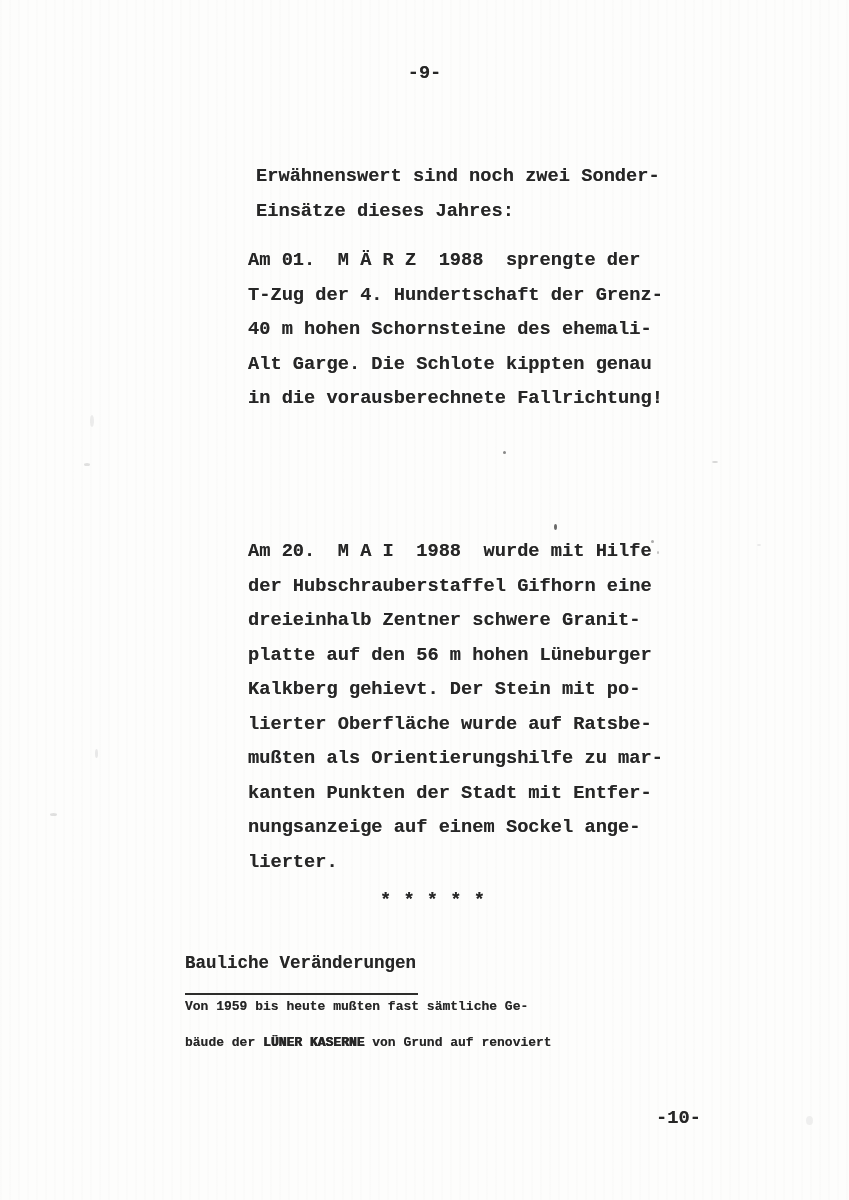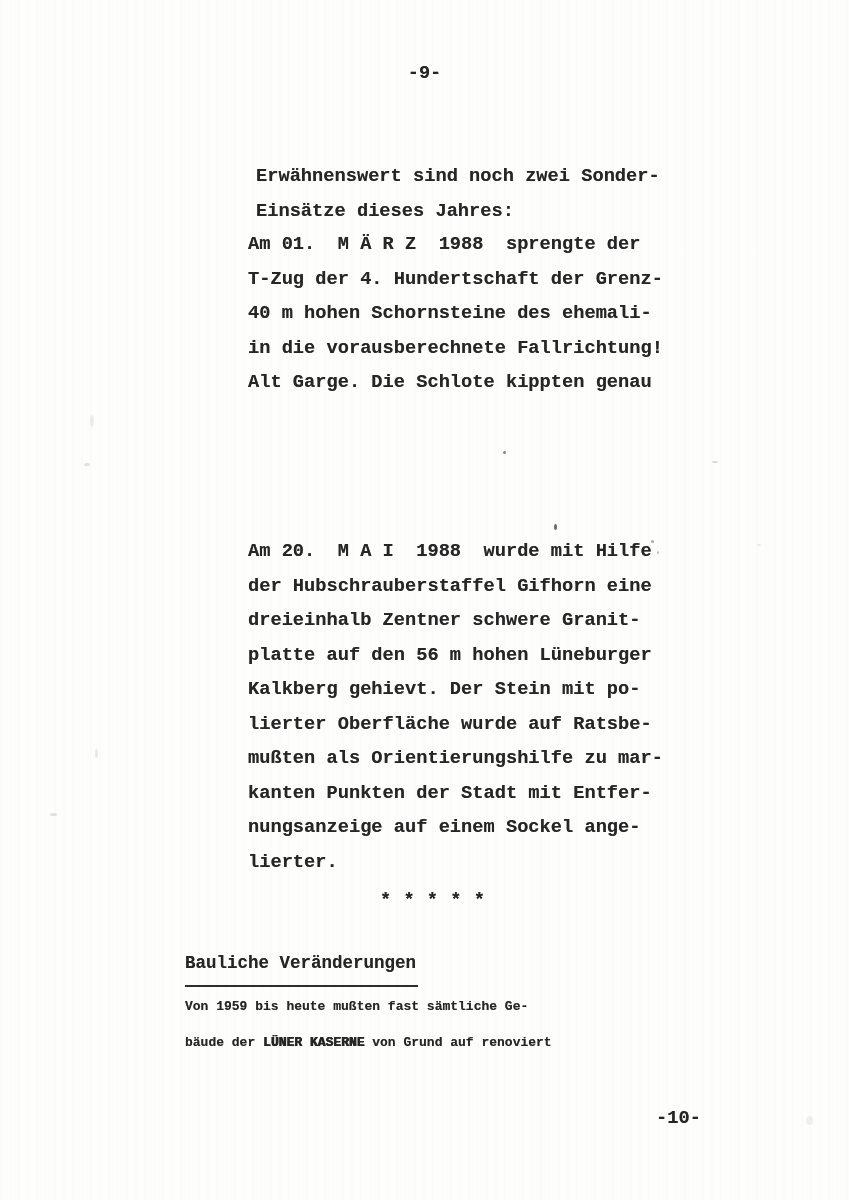--- a/index.html
+++ b/index.html
@@ -26,31 +26,31 @@
   .pageno-top {
     left: 0; right: 0; top: 61px;
     text-align: center;
     line-height: 24px;
   }
   .pageno-bottom {
     left: 656px; top: 1106px;
     line-height: 24px;
   }
   .para-1 { left: 248px; top: 159px; margin-left: 8px; }
-  .para-2 { left: 248px; top: 227px; }
+  .para-2 { left: 248px; top: 243px; }
   .para-3 { left: 248px; top: 518px; margin-top: 16px; }
   .stars  { left: 380px; top: 888px; line-height: 24px; letter-spacing: 0.5px; }
   .section-heading {
     left: 185px; top: 951px;
     font-size: 17.5px; line-height: 24px;
   }
   .section-heading .underlined {
     display: inline-block;
     border-bottom: 2px solid #2d2d2b;
-    padding-bottom: 10px;
+    padding-bottom: 18px;
     padding-right: 2px;
   }
   .section-para { left: 185px; top: 989px; }
   .overtyped { text-shadow: 0.6px 0 0 currentColor, 0 0 0.6px rgba(40,40,40,0.7); }
   .speck { position: absolute; border-radius: 50%; pointer-events: none; }
   .sp1  { left: 554px; top: 524px; width: 3px;  height: 6px;  background: #3a3a3a; opacity: .75; }
   .sp2  { left: 503px; top: 451px; width: 3px;  height: 3px;  background: #4a4a4a; opacity: .65; }
   .sp3  { left: 651px; top: 540px; width: 3px;  height: 3px;  background: #6a6a6a; opacity: .55; }
   .sp4  { left: 657px; top: 551px; width: 2px;  height: 3px;  background: #7a7a7a; opacity: .45; }
   .sp5  { left: 712px; top: 461px; width: 6px;  height: 2px;  background: #9a9a9a; opacity: .40; }
@@ -70,22 +70,22 @@
 
   <div class="typed main-pitch para-1">
     <div class="line">Erwähnenswert sind noch zwei Sonder-</div>
     <div class="line">Einsätze dieses Jahres:</div>
   </div>
 
   <div class="typed main-pitch para-2">
     <div class="line">Am 01.  M Ä R Z  1988  sprengte der</div>
     <div class="line">T-Zug der 4. Hundertschaft der Grenz-</div>
     <div class="line">40 m hohen Schornsteine des ehemali-</div>
+    <div class="line">Alt Garge. Die Schlote kippten genau</div>
     <div class="line">in die vorausberechnete Fallrichtung!</div>
-    <div class="line">Alt Garge. Die Schlote kippten genau</div>
   </div>
 
   <div class="typed main-pitch para-3">
     <div class="line">Am 20.  M A I  1988  wurde mit Hilfe</div>
     <div class="line">der Hubschrauberstaffel Gifhorn eine</div>
     <div class="line">dreieinhalb Zentner schwere Granit-</div>
     <div class="line">platte auf den 56 m hohen Lüneburger</div>
     <div class="line">Kalkberg gehievt. Der Stein mit po-</div>
     <div class="line">lierter Oberfläche wurde auf Ratsbe-</div>
     <div class="line">mußten als Orientierungshilfe zu mar-</div>

